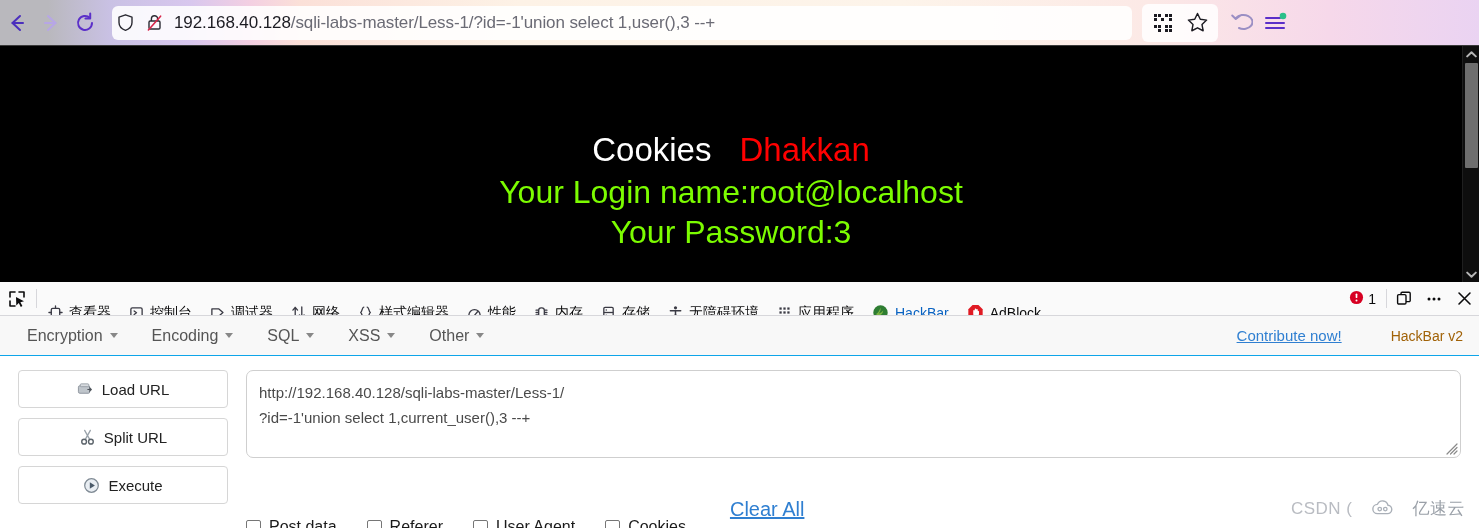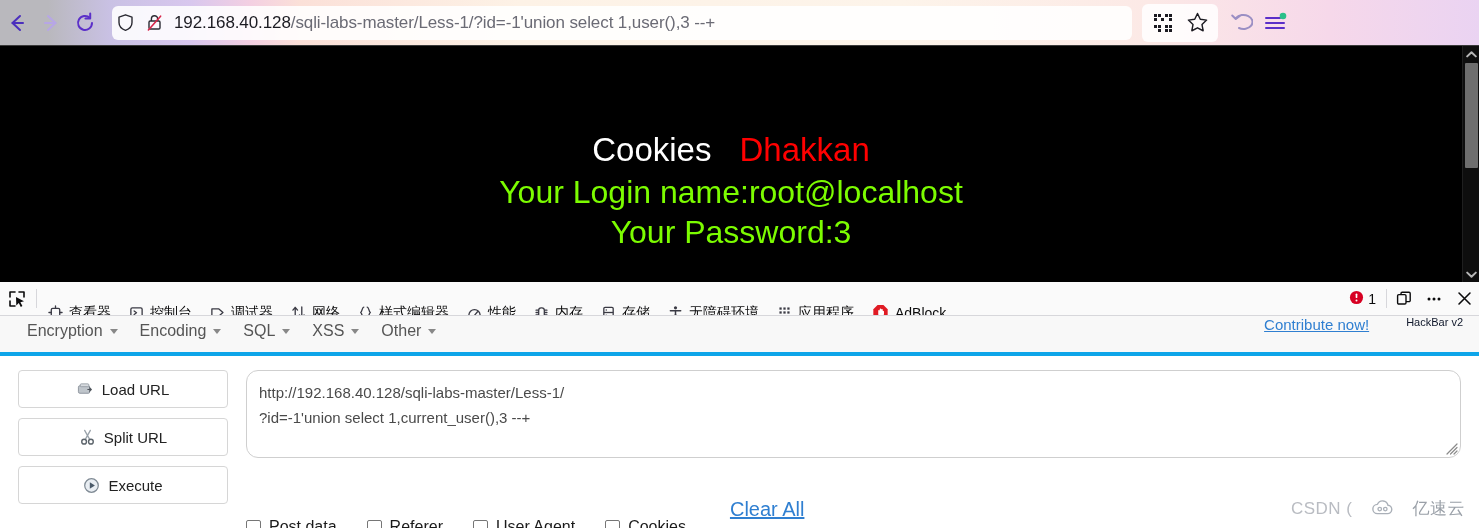--- a/index.html
+++ b/index.html
@@ -171,44 +171,45 @@
 
   
   #hackbar {
     height: 212px;
     background: #ffffff;
     position: relative;
   }
   #hb-menubar {
     height: 40px;
     background: #f8f8f8;
-    border-bottom: 4px solid #0ea5e9;
+    border-bottom: 1px solid #0ea5e9;
     display: flex;
-    align-items: flex-start;
+    align-items: center;
     padding: 0 16px;
     font-size: 16px;
+    gap: 12px;
   }
   .hb-menu {
     color: #555;
     padding: 6px 11px;
     display: flex; align-items: center; gap: 7px;
     border-radius: 3px;
   }
   .caret {
     width: 0; height: 0;
     border-left: 4px solid transparent;
     border-right: 4px solid transparent;
     border-top: 5px solid #888;
     display: inline-block;
   }
   #hb-menu-spacer { flex: 1 1 auto; }
   #hb-contribute {
     color: #2f7fd1; font-size: 15px;
   }
-  #hb-version { color: #0f172a; font-size: 11px; margin-left: 5px; padding-left: 32px; }
+  #hb-version { color: #a16207; font-size: 14px; margin-left: 5px; padding-left: 32px; }
 
   #hb-body {
     display: flex;
     padding: 14px 18px 0 18px;
     gap: 18px;
   }
   #hb-buttons {
     width: 210px;
     flex: 0 0 auto;
     display: flex; flex-direction: column; gap: 10px;
@@ -222,21 +223,21 @@
     gap: 8px;
     font-size: 15px;
     color: #222;
   }
   .hb-btn .bico { display: flex; align-items: center; }
 
   #hb-right { flex: 1 1 auto; display: flex; flex-direction: column; }
   #hb-textarea {
     height: 88px;
     border: 1px solid #cfcfcf;
-    border-radius: 12px;
+    border-radius: 7px;
     padding: 9px 12px;
     font-size: 15px;
     line-height: 25px;
     color: #4a4a4a;
     position: relative;
     background: #fff;
     overflow: hidden;
   }
   #hb-textarea .tline { white-space: nowrap; }
   #resize-grip {
@@ -505,20 +506,29 @@
             <rect x="11" y="6.8" width="2.4" height="2.4"></rect>
           <rect x="2.6" y="11" width="2.4" height="2.4"></rect>
             <rect x="6.8" y="11" width="2.4" height="2.4"></rect>
             <rect x="11" y="11" width="2.4" height="2.4"></rect>
         </g>
       </svg>
     </span>
     <span class="lbl">应用程序</span>
   </div>
 
+  <div class="dt-tab selected">
+    <span class="ico">
+      <svg width="17" height="17" viewBox="0 0 18 18">
+        <circle cx="9" cy="9" r="7.6" fill="#2e7d32"></circle>
+        <path d="M4.4 10.5 c2.4 -1.6 3.8 -4.2 4.4 -6.6 c.8 2.2 -.2 4.6 -1.6 6.2 c1.8 -.4 3.4 -1.6 4.6 -3.2 c.2 2.8 -2.2 5 -4.8 5.4 c-1.2 .2 -2.2 -.8 -2.6 -1.8 Z" fill="#7cb342"></path>
+      </svg>
+    </span>
+    <span class="lbl">HackBar</span>
+  </div>
 
   <div class="dt-tab">
     <span class="ico">
       <svg width="17" height="17" viewBox="0 0 18 18">
         <path d="M5.9 1 H12.1 L16.6 5.5 V11.7 L12.1 16.2 H5.9 L1.4 11.7 V5.5 Z" fill="#e01b24"></path>
         <path d="M6.6 10.6 V7.1 a.8 .8 0 0 1 1.6 0 V5.6 a.8 .8 0 0 1 1.6 0 V6.2 a.8 .8 0 0 1 1.6 0 V7.4 a.8 .8 0 0 1 1.3 .6 v2.4 c0 1.7 -1.3 2.8 -3 2.8 s-3.1 -1 -3.1 -2.6 Z" fill="#ffffff"></path>
       </svg>
     </span>
     <span class="lbl">AdBlock</span>
   </div>

